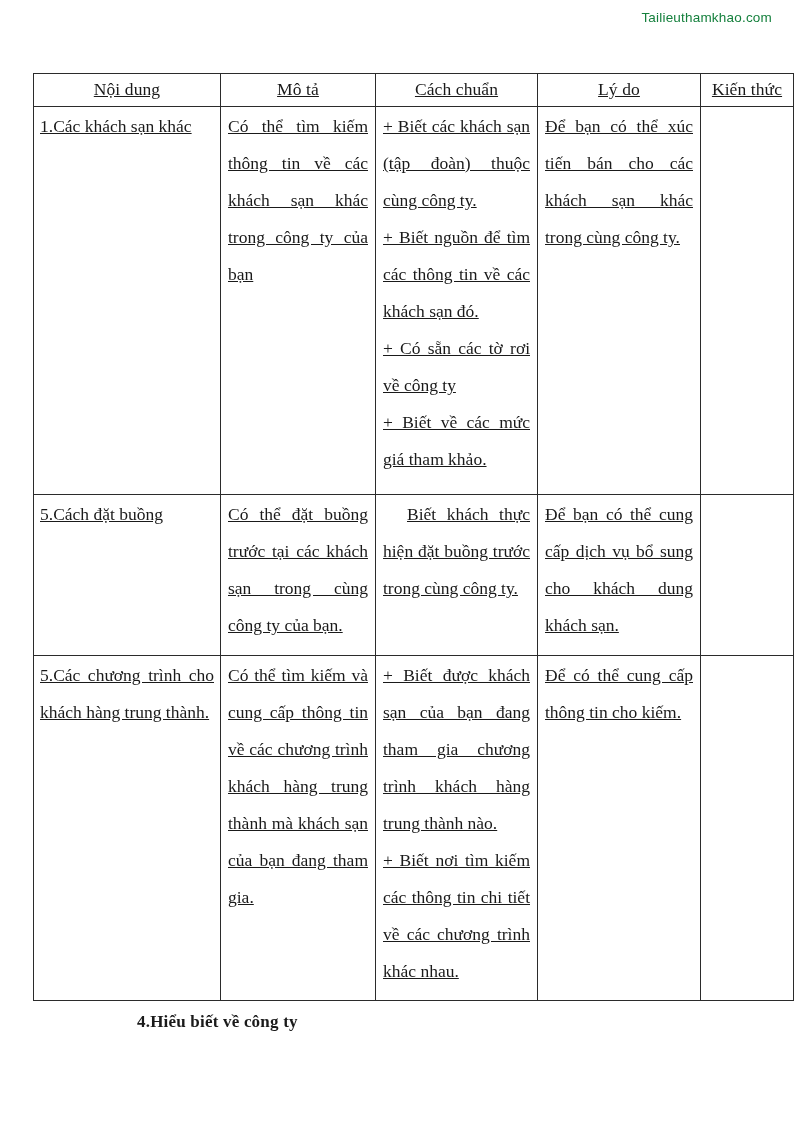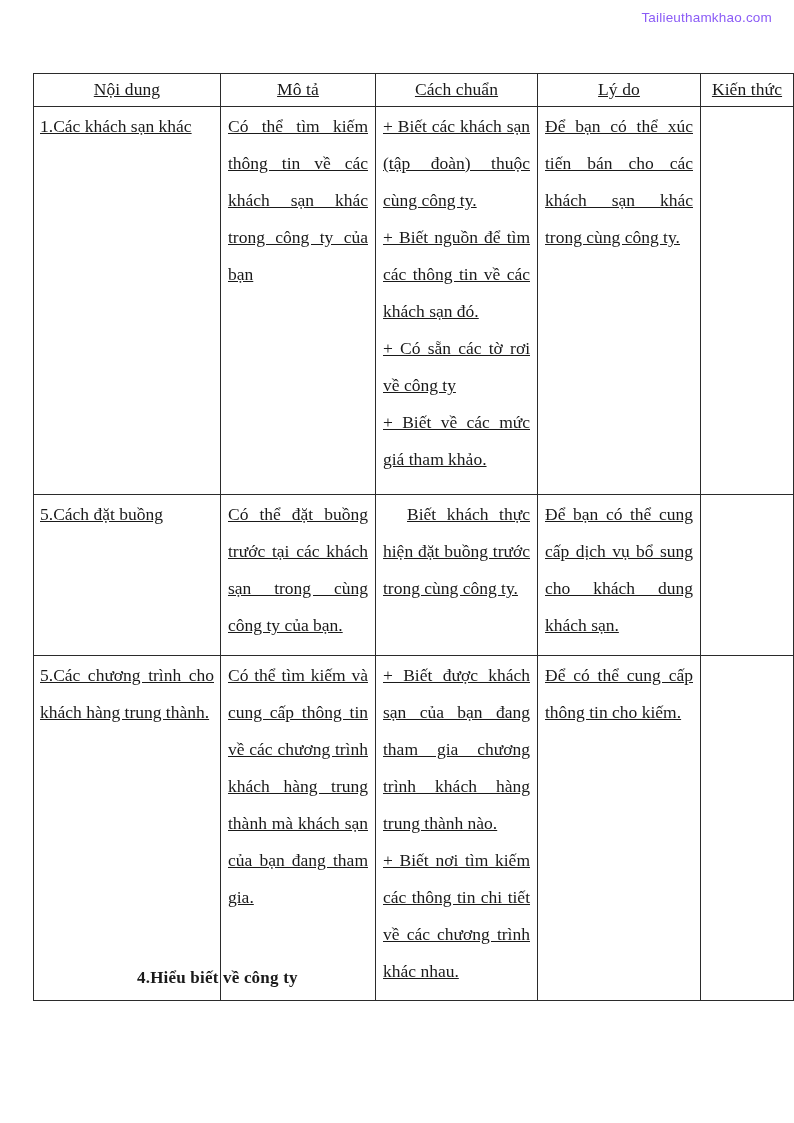--- a/index.html
+++ b/index.html
@@ -21,21 +21,21 @@
     inset: 0;
   }
 
   
   .watermark {
     position: absolute;
     top: 10px;
     right: 22px;
     font-family: "Liberation Sans", "DejaVu Sans", sans-serif;
     font-size: 13.5px;
-    color: #8b5cf6;
+    color: #15803d;
     letter-spacing: 0.2px;
     white-space: nowrap;
   }
 
   
   .table-wrap {
     position: absolute;
     left: 33px;
     top: 73px;
     width: 760px;
@@ -95,21 +95,21 @@
   }
 
   tr.row-1 td { height: 387px; margin-top: 11px; }
   tr.row-2 td { height: 160px; }
   tr.row-3 td { height: 326px; }
 
   
   .section-heading {
     position: absolute;
     left: 137px;
-    top: 968px;
+    top: 1012px;
     font-size: 17px;
     font-weight: bold;
     letter-spacing: 0.2px;
     white-space: nowrap;
   }
 </style>
 </head>
 <body>
 
 <div class="page">

